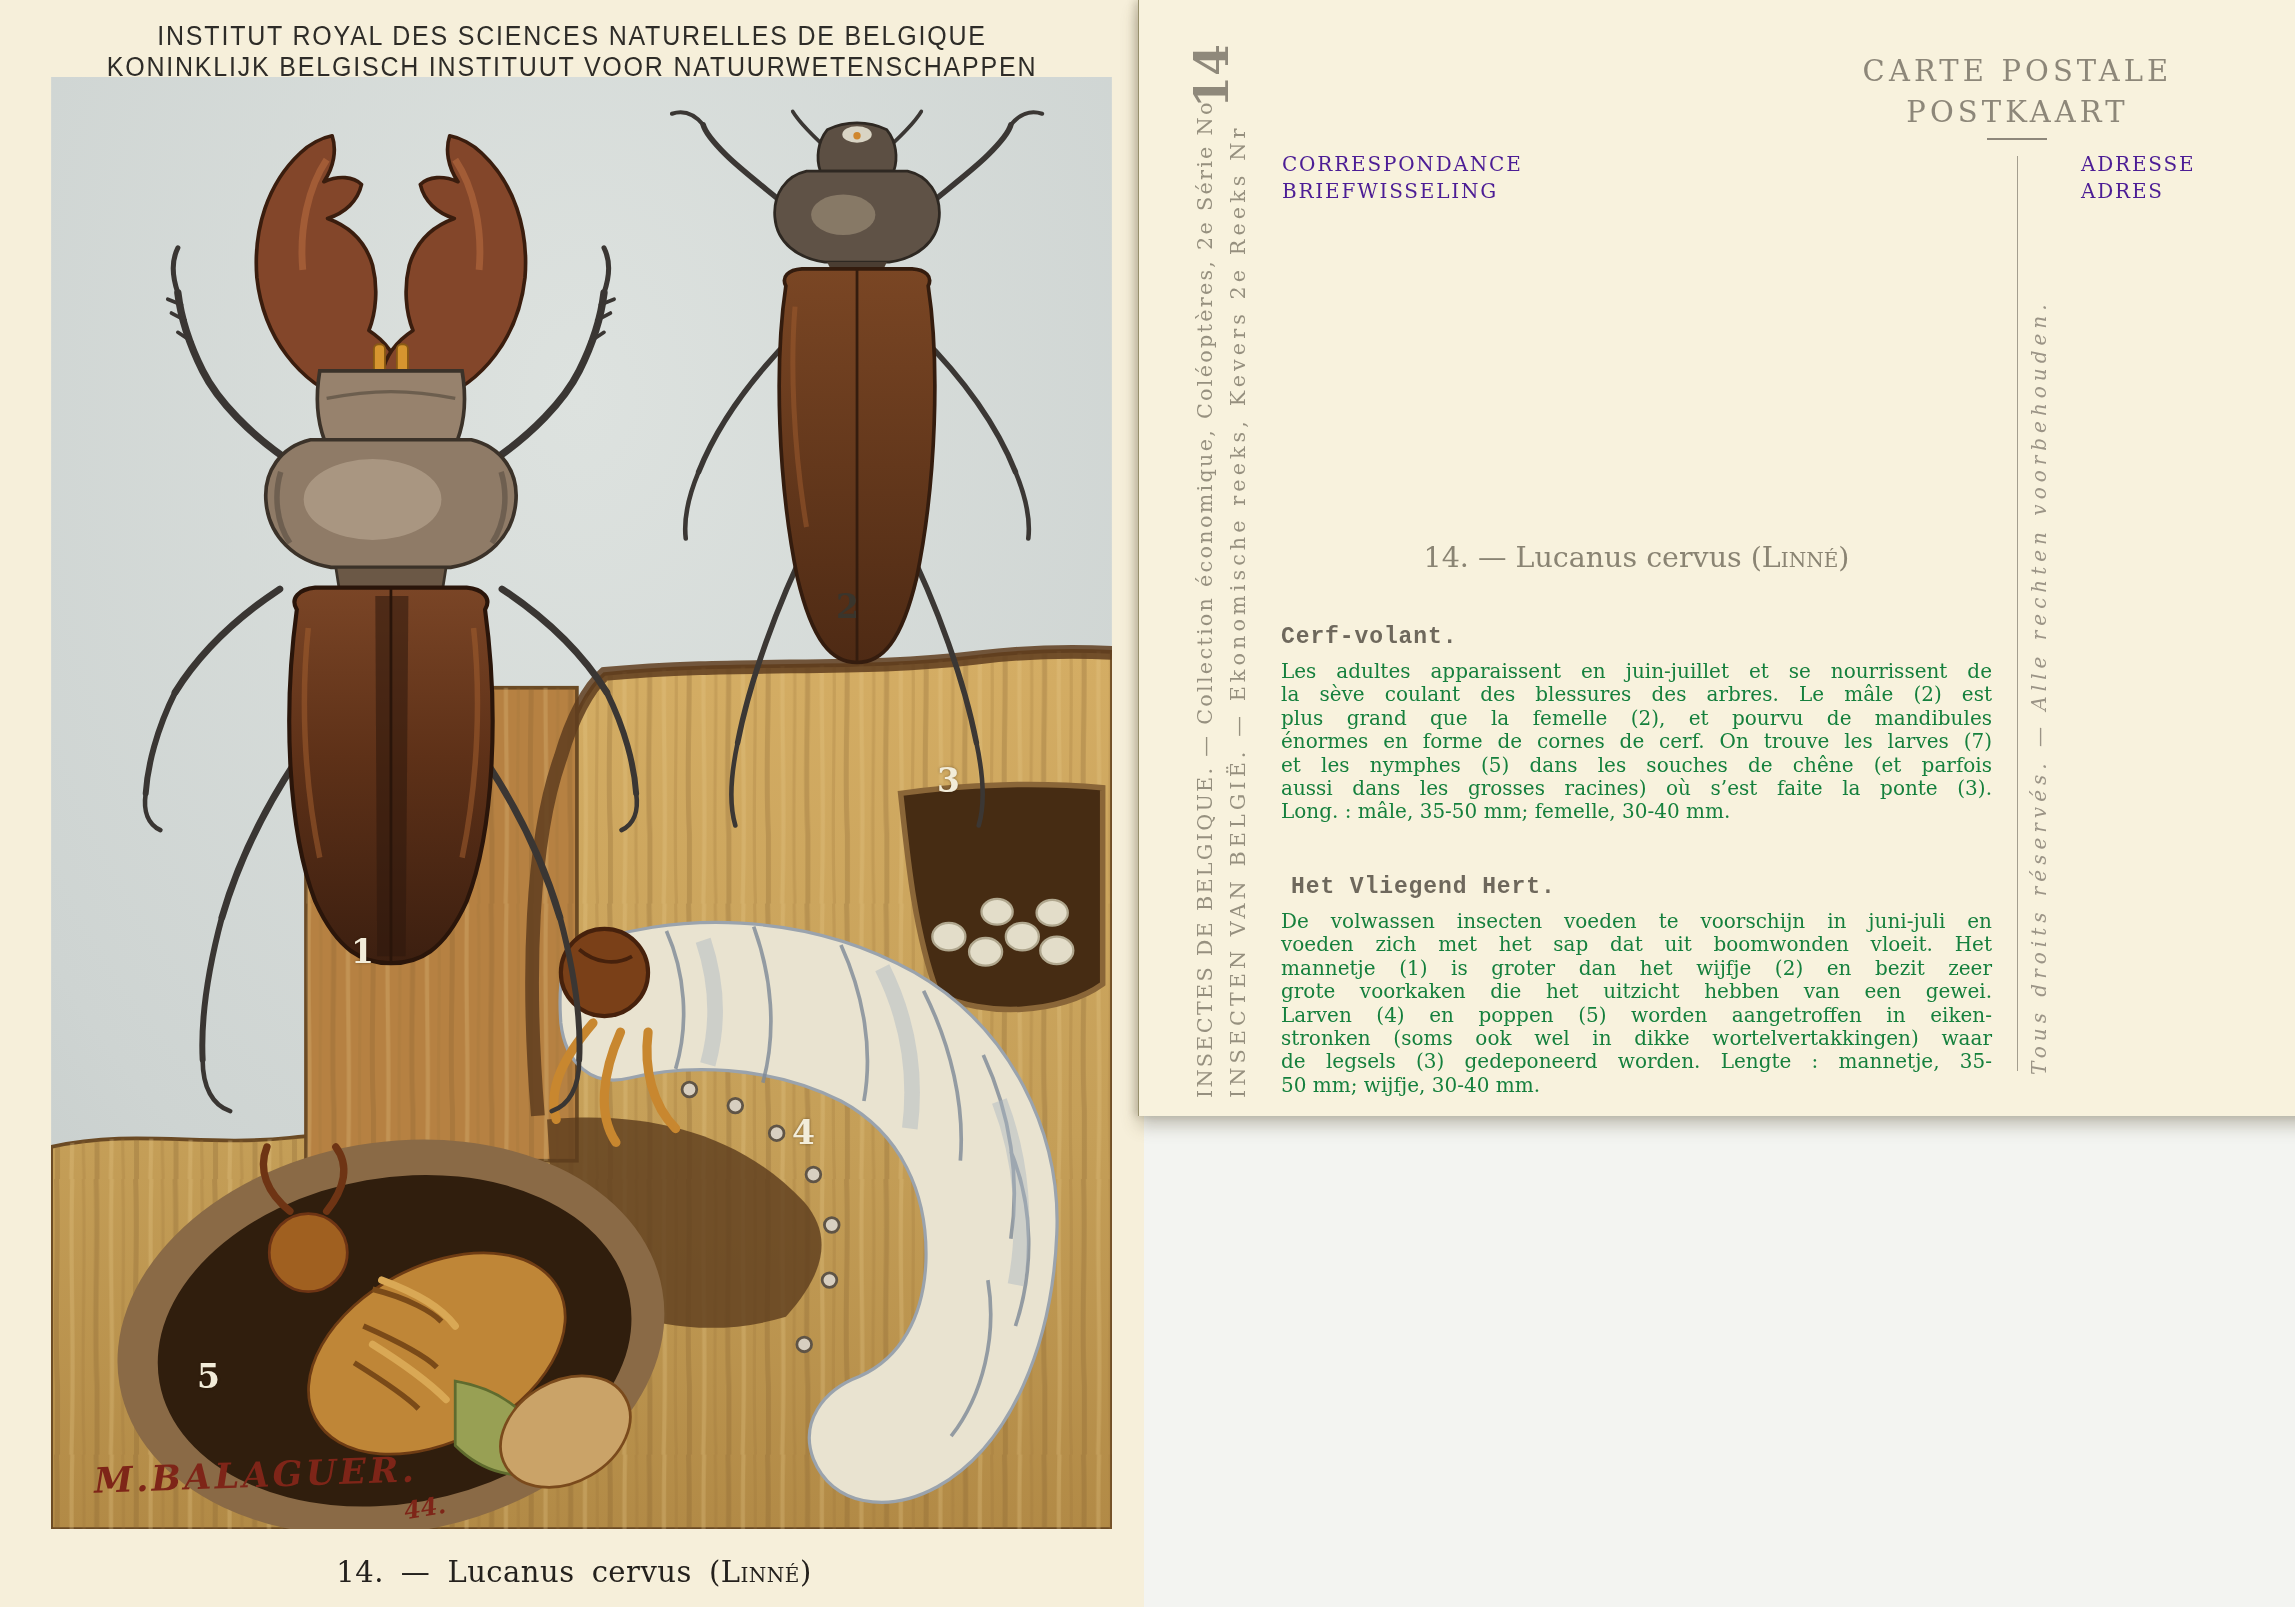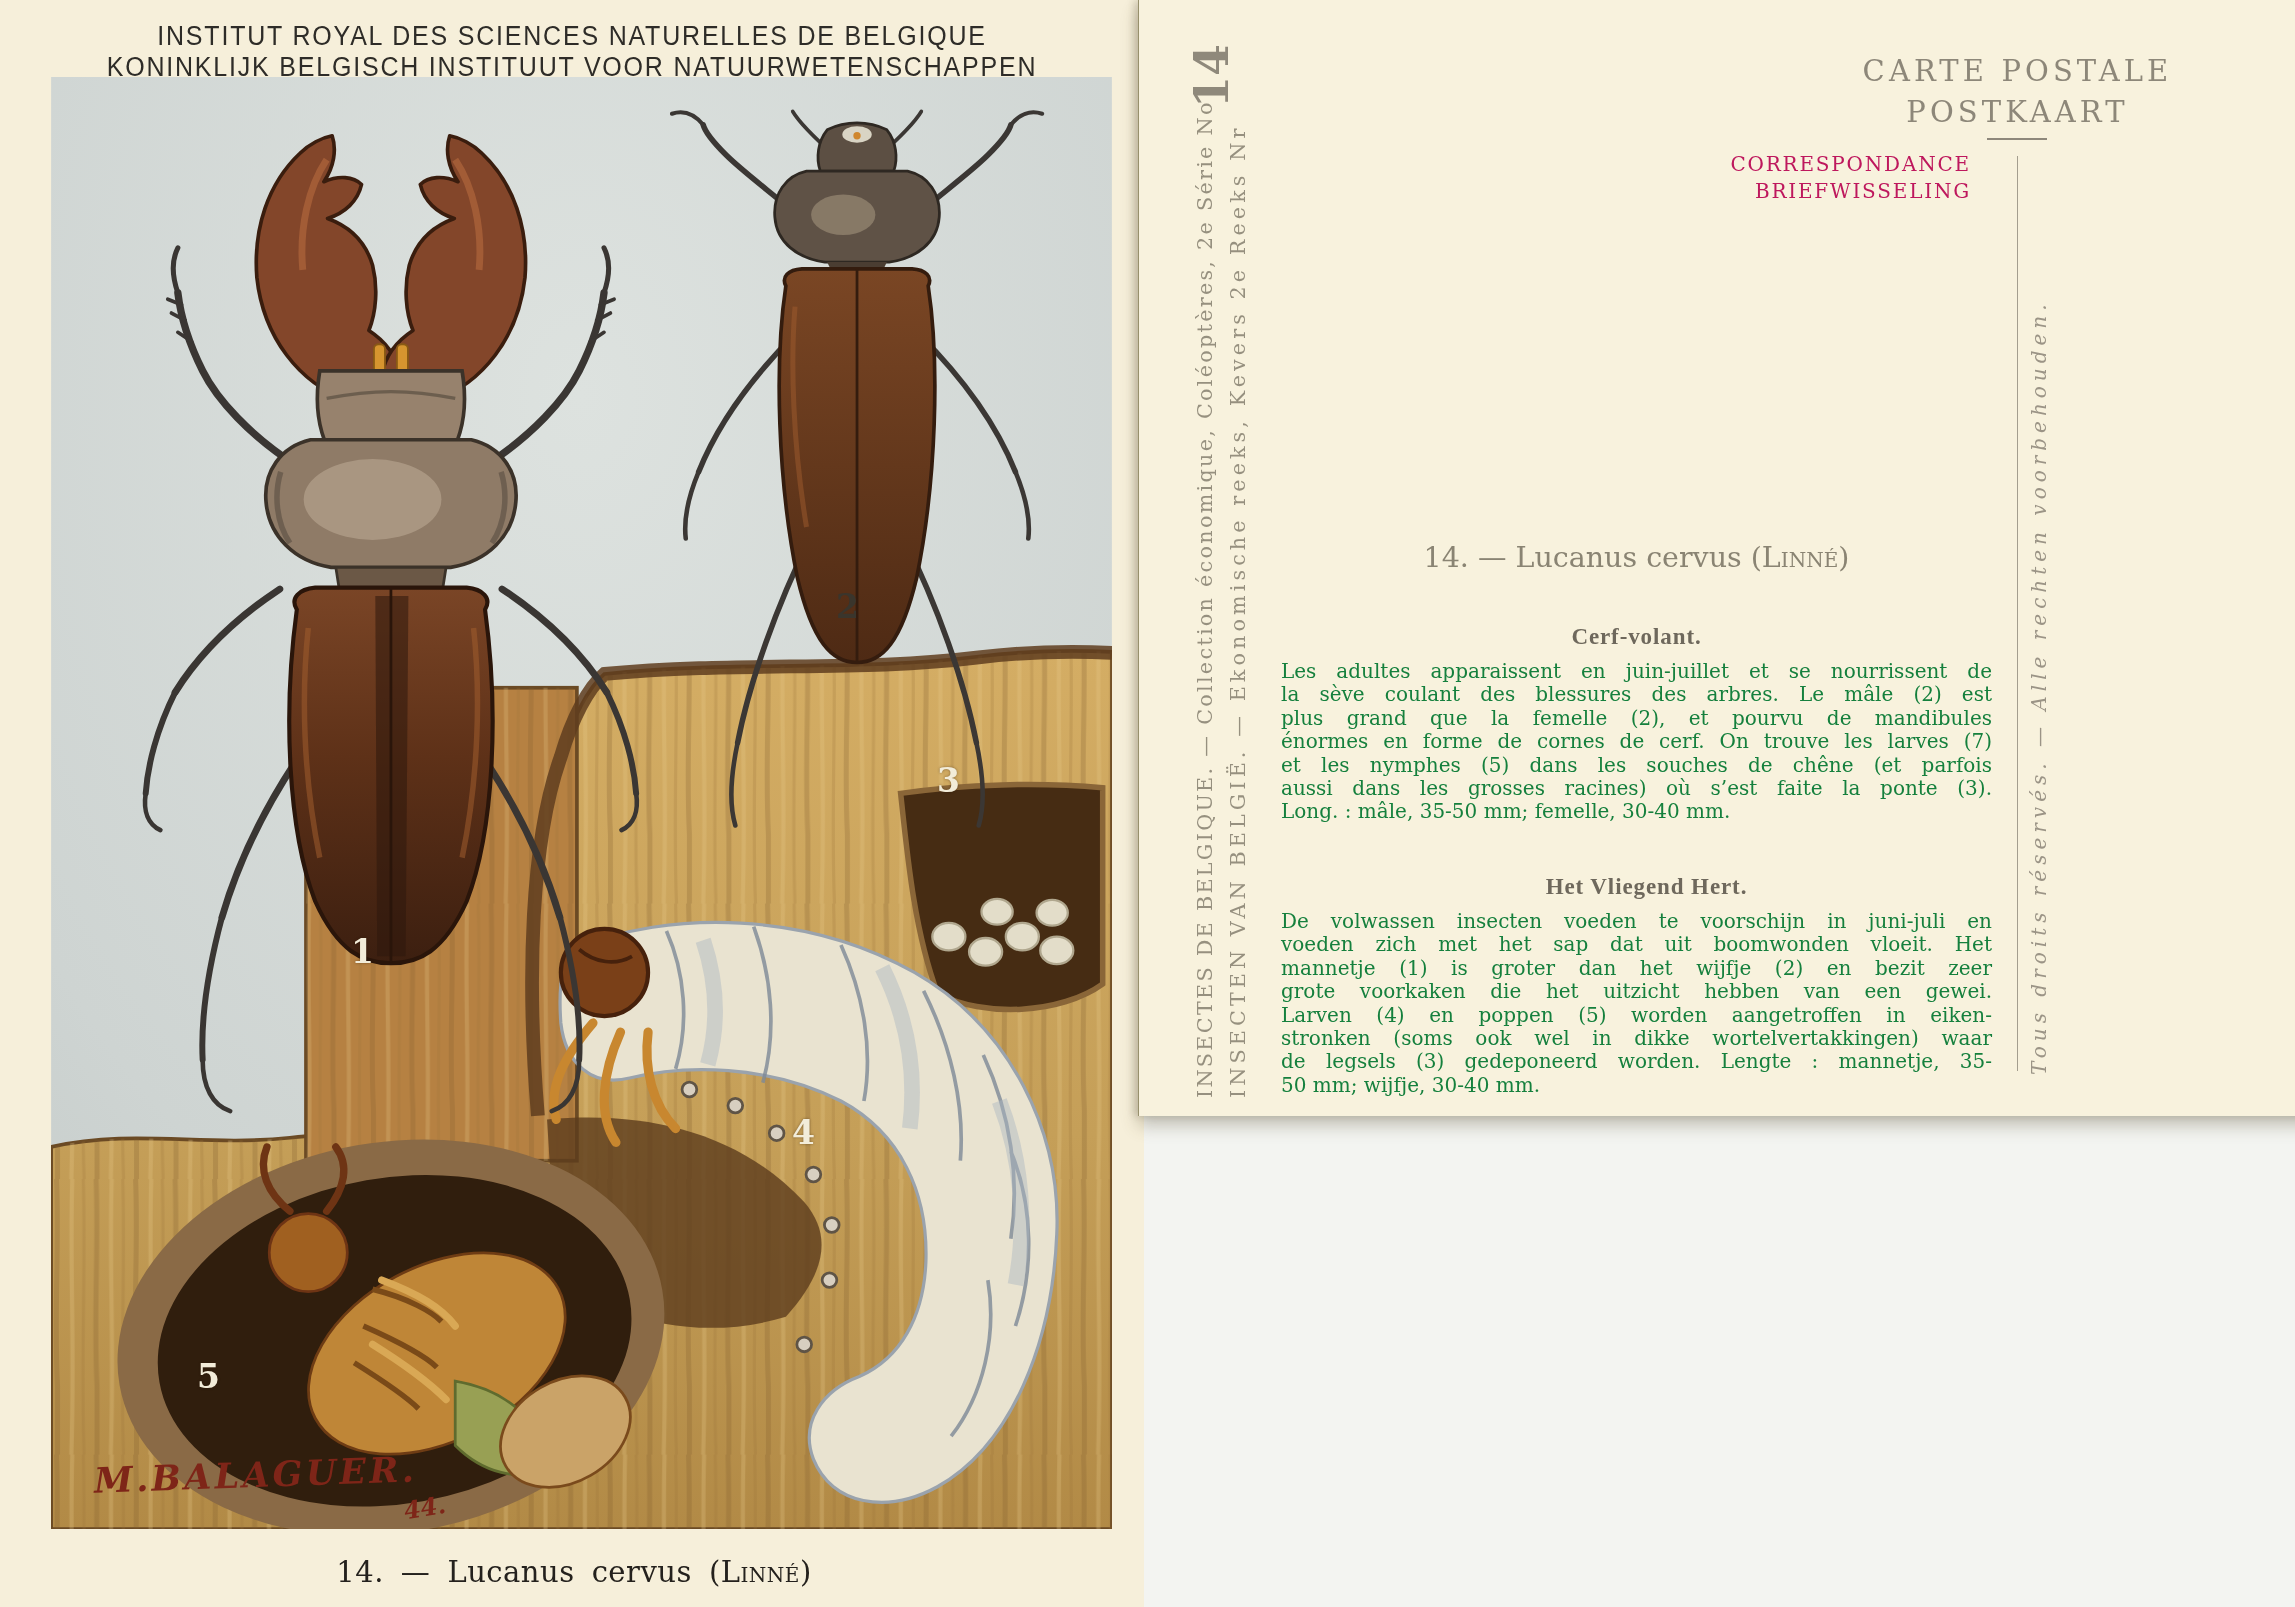--- a/index.html
+++ b/index.html
@@ -26,27 +26,27 @@
   
   #right-card{left:1138px;top:0;width:1607px;height:1116px;background:#f8f2dd;
     border-left:1.4px solid #97906c;
     box-shadow:-3.7px 0 7.3px rgba(60,50,20,.18), 0 10px 15.6px rgba(90,80,50,.30);}
   .vtext{position:absolute;white-space:nowrap;transform:rotate(-90deg);
     transform-origin:0 0;color:#96907f;}
   .edge-line{font-size:20.7px;letter-spacing:2.3px;line-height:26px;}
   .edge-num{font-size:46px;font-weight:700;line-height:46px;color:#8f897b;}
   .cp-title{left:1648px;width:735px;text-align:center;font-size:29px;
     letter-spacing:4.1px;color:#8d8779;white-space:nowrap;}
-  .half-label{font-size:20px;letter-spacing:1.8px;text-align:right;color:#be185d;white-space:nowrap;}
+  .half-label{font-size:20px;letter-spacing:1.8px;text-align:left;color:#4c1d95;white-space:nowrap;}
   #title-dash{left:1986px;top:138px;width:60px;height:2.3px;background:#8e887b;}
   #center-divider{left:2015px;top:156px;width:1.4px;height:915px;background:#8e887b;opacity:.8;}
   #species-title{left:1280px;top:541px;width:711px;text-align:center;font-size:28.5px;
     color:#8a8473;white-space:nowrap;}
-  .sec-head{left:1280px;width:711px;text-align:center;
-    font-family:Liberation Serif, serif;font-weight:700;font-size:23px;
+  .sec-head{left:1280px;width:711px;text-align:left;
+    font-family:Liberation Mono, monospace;font-weight:700;font-size:23px;
     color:#6e685c;letter-spacing:0.9px;}
   .para{left:1280px;width:711px;font-size:20px;line-height:23.4px;color:#15803d;}
   .para .pline{text-align:justify;text-align-last:justify;}
   .para .pline.last{text-align-last:left;}
   #rights{font-style:italic;font-size:20px;letter-spacing:5px;color:#9b9486;}
   .sc{font-variant:small-caps;}
   .it{}
 </style>
 </head>
 <body>

